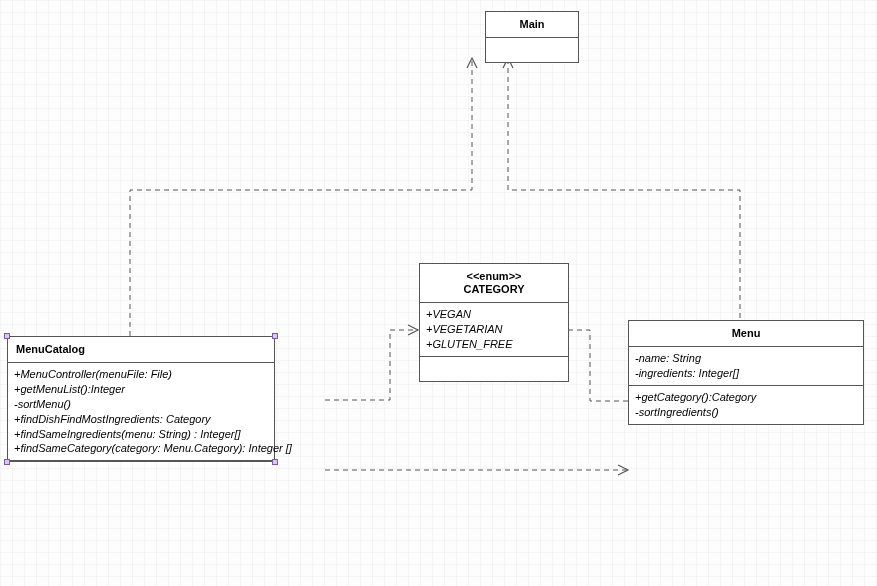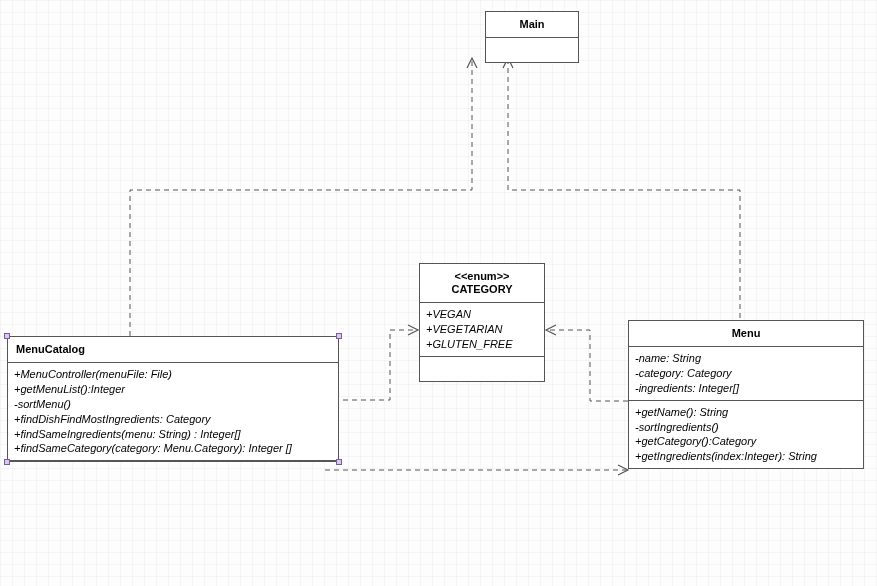--- a/index.html
+++ b/index.html
@@ -84,34 +84,34 @@
   <path d="M 325 470  L 628 470" fill="none" stroke="#555" stroke-width="1" stroke-dasharray="5 4" marker-end="url(#openArrow)"></path>
 </svg>
 
 <div class="uml-class" style="left:440px; top:11px; width:94px;margin-left:45px;">
   <div class="uml-title">
     <span>Main</span>
   </div>
   <div class="uml-section empty"></div>
 </div>
 
-<div class="uml-class" style="left:419px; top:263px; width:126px;">
+<div class="uml-class" style="left:419px; top:263px; width:150px;">
   <div class="uml-title">
     <span class="stereo">&lt;&lt;enum&gt;&gt;</span>
     <span>CATEGORY</span>
   </div>
   <div class="uml-section">
     <div class="row">+VEGAN</div>
     <div class="row">+VEGETARIAN</div>
     <div class="row">+GLUTEN_FREE</div>
   </div>
   <div class="uml-section empty"></div>
 </div>
 
-<div class="uml-class" style="left:7px; top:336px; width:332px;">
+<div class="uml-class" style="left:7px; top:336px; width:268px;">
   <div class="uml-title" style="text-align:left; padding-left:8px;">
     <span>MenuCatalog</span>
   </div>
   <div class="uml-section">
     <div class="row">+MenuController(menuFile: File)</div>
     <div class="row">+getMenuList():Integer</div>
     <div class="row">-sortMenu()</div>
     <div class="row">+findDishFindMostIngredients: Category</div>
     <div class="row">+findSameIngredients(menu: String) : Integer[]</div>
     <div class="row">+findSameCategory(category: Menu.Category): Integer []</div>
@@ -122,22 +122,19 @@
   <span class="handle" style="left:-4px; bottom:-4px;"></span>
   <span class="handle" style="right:-4px; bottom:-4px;"></span>
 </div>
 
 <div class="uml-class" style="left:628px; top:320px; width:236px;">
   <div class="uml-title">
     <span>Menu</span>
   </div>
   <div class="uml-section">
     <div class="row">-name: String</div>
-    <div class="row">-category: Category</div>
     <div class="row">-ingredients: Integer[]</div>
   </div>
   <div class="uml-section">
-    <div class="row">+getName(): String</div>
+    <div class="row">+getCategory():Category</div>
     <div class="row">-sortIngredients()</div>
-    <div class="row">+getCategory():Category</div>
-    <div class="row">+getIngredients(index:Integer): String</div>
   </div>
 </div>
 
 </body></html>

